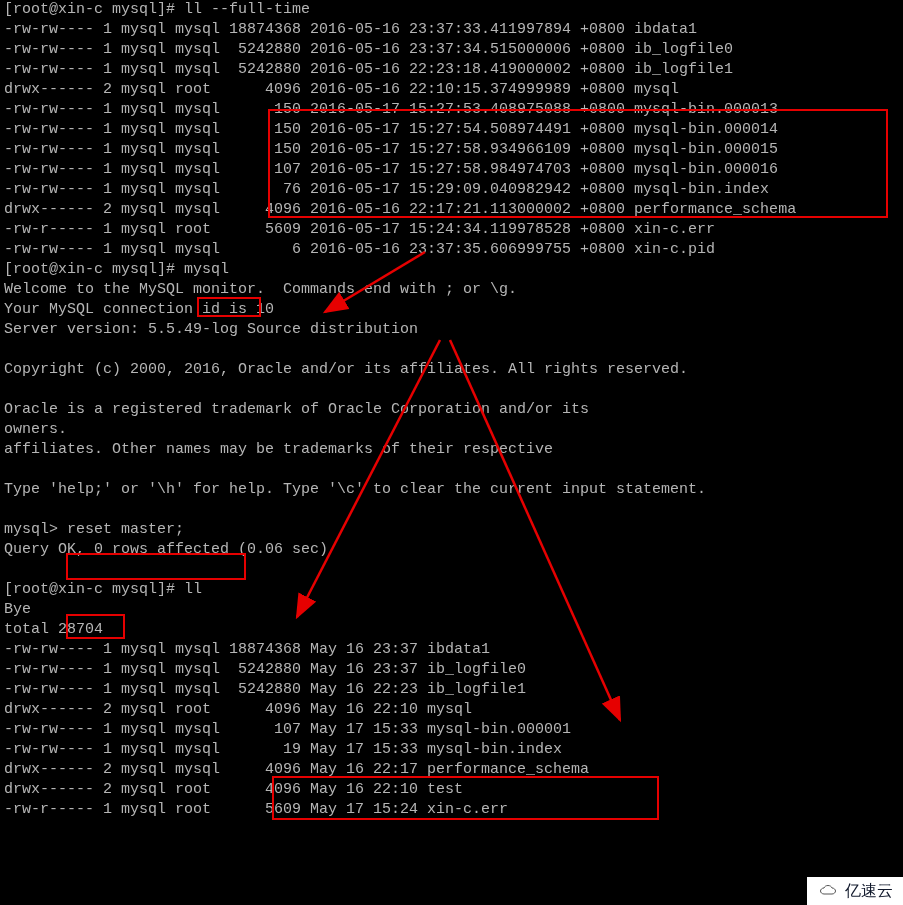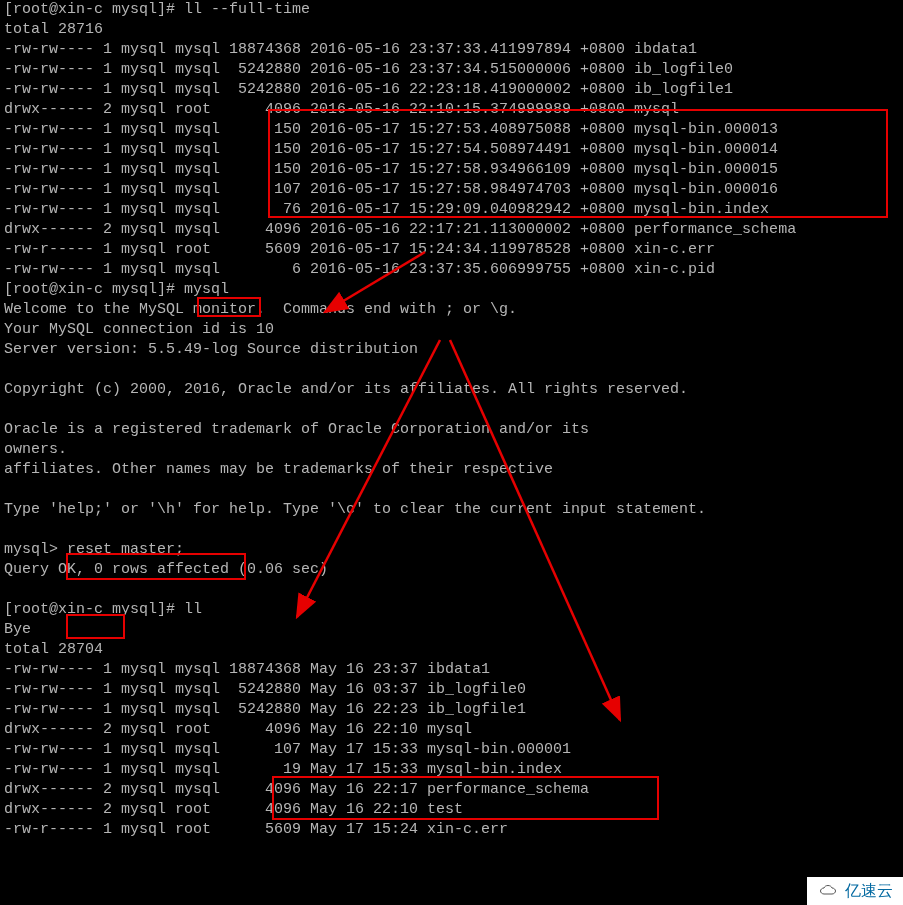--- a/index.html
+++ b/index.html
@@ -32,40 +32,39 @@
     .arrow {
       position: absolute;
       pointer-events: none;
       z-index: 6;
     }
     .watermark {
       position: absolute;
       right: 0;
       bottom: 0;
       background: #fff;
-      color: #0369a1;
+      color: #0f172a;
       padding: 4px 10px;
       font-family: Arial, sans-serif;
       font-size: 16px;
       display: flex;
       align-items: center;
       gap: 4px;
       z-index: 20;
     }
     .watermark svg {
       width: 24px;
       height: 16px;
     }
   </style>
 </head>
 <body>
 
 <div id="terminal">
     <div class="term-line">[root@xin-c mysql]# ll --full-time</div>
-    <div class="term-line">total 28716</div>
     <div class="term-line">-rw-rw---- 1 mysql mysql 18874368 2016-05-16 23:37:33.411997894 +0800 ibdata1</div>
     <div class="term-line">-rw-rw---- 1 mysql mysql  5242880 2016-05-16 23:37:34.515000006 +0800 ib_logfile0</div>
     <div class="term-line">-rw-rw---- 1 mysql mysql  5242880 2016-05-16 22:23:18.419000002 +0800 ib_logfile1</div>
     <div class="term-line">drwx------ 2 mysql root      4096 2016-05-16 22:10:15.374999989 +0800 mysql</div>
     <div class="term-line">-rw-rw---- 1 mysql mysql      150 2016-05-17 15:27:53.408975088 +0800 mysql-bin.000013</div>
     <div class="term-line">-rw-rw---- 1 mysql mysql      150 2016-05-17 15:27:54.508974491 +0800 mysql-bin.000014</div>
     <div class="term-line">-rw-rw---- 1 mysql mysql      150 2016-05-17 15:27:58.934966109 +0800 mysql-bin.000015</div>
     <div class="term-line">-rw-rw---- 1 mysql mysql      107 2016-05-17 15:27:58.984974703 +0800 mysql-bin.000016</div>
     <div class="term-line">-rw-rw---- 1 mysql mysql       76 2016-05-17 15:29:09.040982942 +0800 mysql-bin.index</div>
     <div class="term-line">drwx------ 2 mysql mysql     4096 2016-05-16 22:17:21.113000002 +0800 performance_schema</div>
@@ -84,21 +83,21 @@
     <div class="term-line">&nbsp;</div>
     <div class="term-line">Type 'help;' or '\h' for help. Type '\c' to clear the current input statement.</div>
     <div class="term-line">&nbsp;</div>
     <div class="term-line">mysql&gt; reset master;</div>
     <div class="term-line">Query OK, 0 rows affected (0.06 sec)</div>
     <div class="term-line">&nbsp;</div>
     <div class="term-line">[root@xin-c mysql]# ll</div>
     <div class="term-line">Bye</div>
     <div class="term-line">total 28704</div>
     <div class="term-line">-rw-rw---- 1 mysql mysql 18874368 May 16 23:37 ibdata1</div>
-    <div class="term-line">-rw-rw---- 1 mysql mysql  5242880 May 16 03:37 ib_logfile0</div>
+    <div class="term-line">-rw-rw---- 1 mysql mysql  5242880 May 16 23:37 ib_logfile0</div>
     <div class="term-line">-rw-rw---- 1 mysql mysql  5242880 May 16 22:23 ib_logfile1</div>
     <div class="term-line">drwx------ 2 mysql root      4096 May 16 22:10 mysql</div>
     <div class="term-line">-rw-rw---- 1 mysql mysql      107 May 17 15:33 mysql-bin.000001</div>
     <div class="term-line">-rw-rw---- 1 mysql mysql       19 May 17 15:33 mysql-bin.index</div>
     <div class="term-line">drwx------ 2 mysql mysql     4096 May 16 22:17 performance_schema</div>
     <div class="term-line">drwx------ 2 mysql root      4096 May 16 22:10 test</div>
     <div class="term-line">-rw-r----- 1 mysql root      5609 May 17 15:24 xin-c.err</div>
   </div>
 
 <div class="red-box" id="box-binlog-before" style="top: 109px; left: 268px; width: 620px; height: 109px;"></div>

